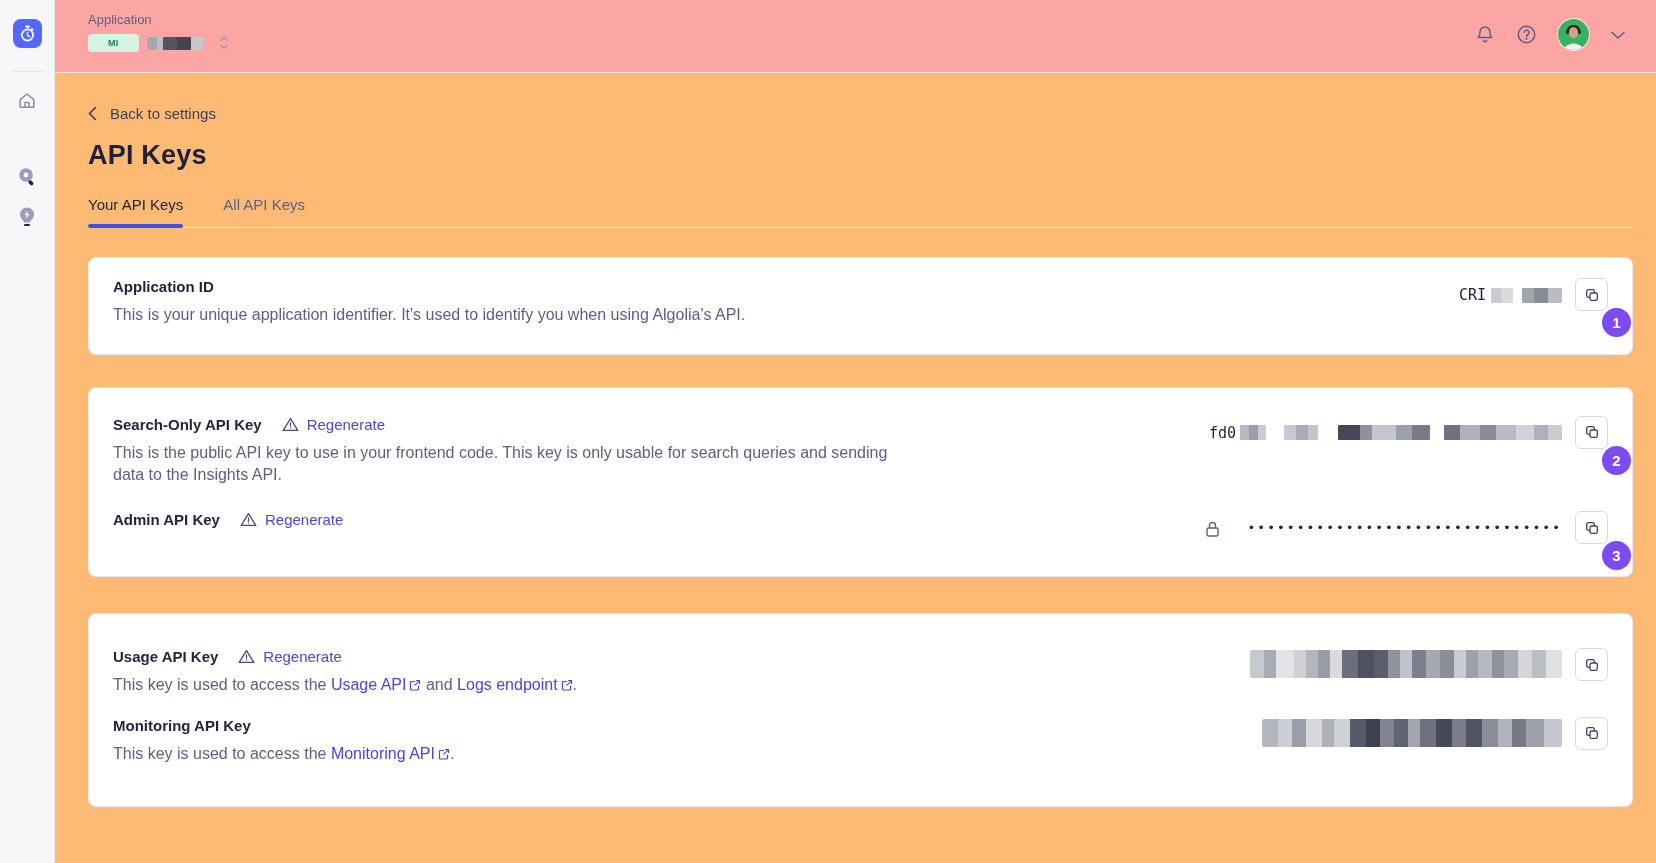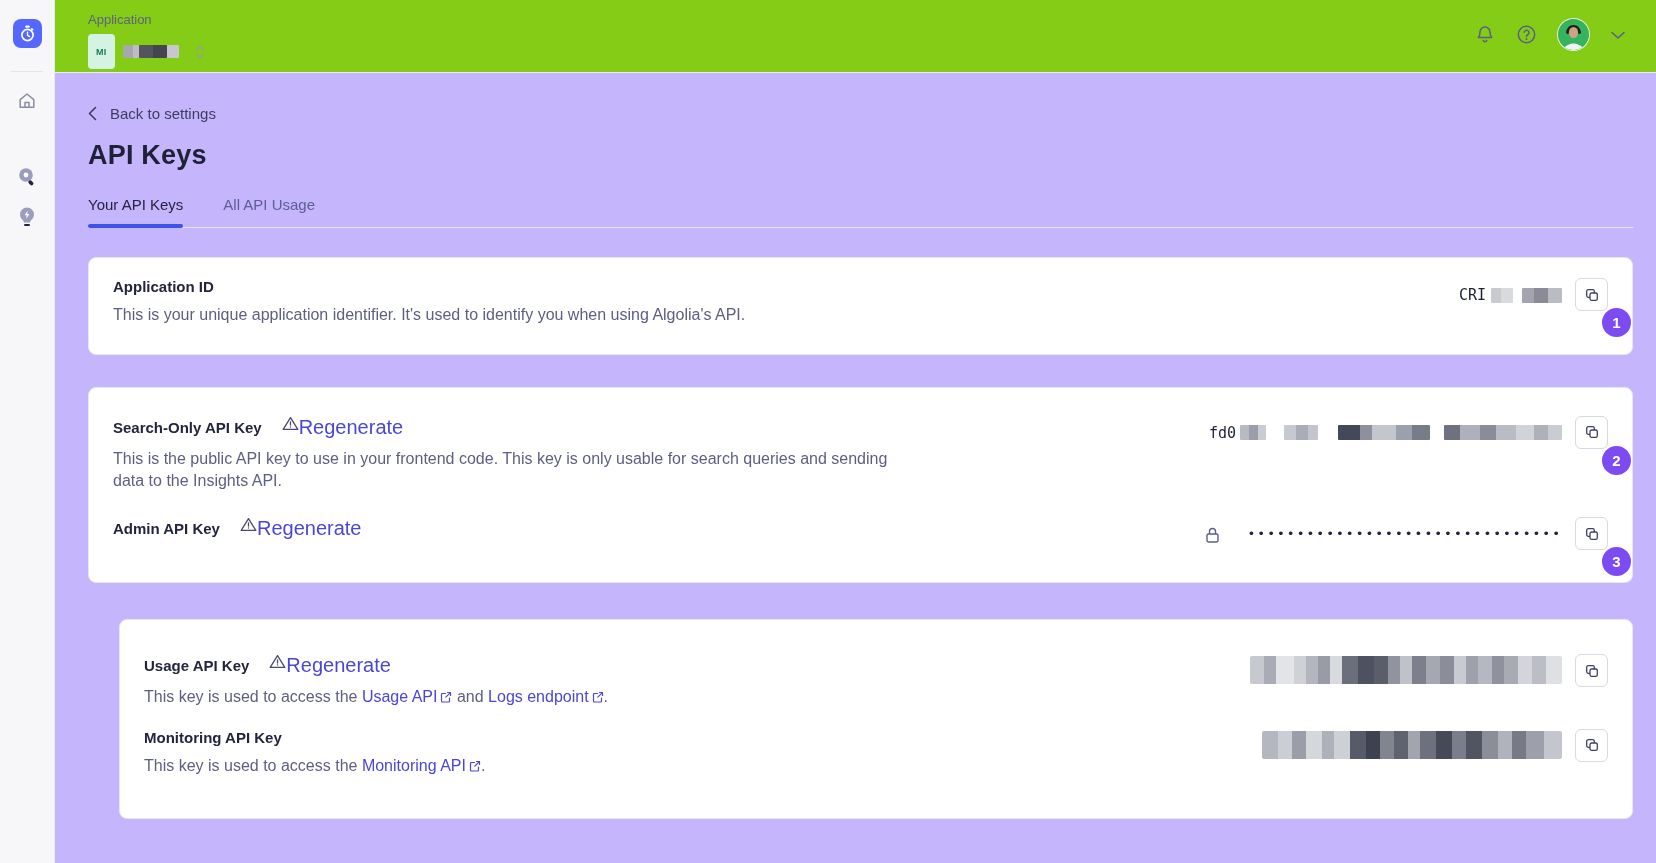--- a/index.html
+++ b/index.html
@@ -32,74 +32,74 @@
   .side-item{width:28px;height:24px;display:flex;align-items:center;justify-content:center;cursor:pointer;}
   .side-item.home{margin-top:17px;}
   .side-item.search{margin-top:52px;}
   .side-item.bulb{margin-top:16px;}
 
   
   .right-col{flex:1;display:flex;flex-direction:column;min-width:0;}
 
   
   .topbar{
-    height:73px;flex:0 0 73px;background:#84cc16;border-bottom:1px solid #ebebf2;
+    height:73px;flex:0 0 73px;background:#fca5a5;border-bottom:1px solid #ebebf2;
     display:flex;justify-content:space-between;align-items:flex-start;
     padding:0 30px 0 33px;
   }
   .app-select{padding-top:12px;cursor:pointer;}
   .app-select-label{font-size:13px;color:#5f6180;}
   .app-select-row{display:flex;align-items:center;margin-top:7px;gap:8px;}
   .app-chip{
-    min-width:21px;height:35px;padding:0 8px;border-radius:4px;background:var(--chip-bg);
+    min-width:21px;height:18px;padding:0 20px;border-radius:4px;background:var(--chip-bg);
     color:var(--chip-text);font-size:9px;font-weight:700;
     display:flex;align-items:center;justify-content:center;letter-spacing:.3px;
   }
   .redact-row{display:flex;align-items:center;}
   .m-seg{display:inline-block;height:13px;border-radius:1px;}
   .name-a{width:16px;background:linear-gradient(90deg,#a7a7ad 0 10px,#bdbdc3 10px 16px);}
   .name-b{width:28px;background:linear-gradient(90deg,#54545e 0 14px,#45454f 14px 28px);}
   .name-c{width:12px;background:#c7c7cd;}
   .select-chevrons{margin-left:8px;color:#9a9ab2;display:flex;}
   .topbar-actions{display:flex;align-items:center;gap:21px;padding-top:19px;}
   .icon-btn{background:none;border:none;padding:0;color:#5b5e86;cursor:pointer;display:flex;align-items:center;}
   .avatar-wrap{width:31px;height:31px;border-radius:50%;overflow:hidden;cursor:pointer;box-shadow:0 0 0 1px #ececf2;}
 
   
   .content{
-    flex:1;background:#c4b5fd;padding:32px 23px 0 33px;overflow:hidden;
+    flex:1;background:#fdba74;padding:32px 23px 0 33px;overflow:hidden;
   }
   .back-link{display:inline-flex;align-items:center;gap:13px;font-size:15px;color:#3c3e5c;cursor:pointer;text-decoration:none;}
   .page-title{margin:15px 0 0;font-size:27px;font-weight:700;color:#1f2138;letter-spacing:.2px;}
 
   .tabs{margin-top:25px;display:flex;gap:40px;border-bottom:1px solid #e6e6ee;text-align:right;}
   .tab{position:relative;padding-bottom:14px;font-size:15px;cursor:pointer;}
   .tab.active{color:#23253e;}
   .tab.active::after{
     content:"";position:absolute;left:0;right:0;bottom:-1px;height:4px;border-radius:3px;
     background:var(--accent-blue);
   }
   .tab.inactive{color:#5e5e92;}
 
   .card{background:#fff;border:1px solid #e7e7ee;border-radius:8px;}
   .card-1{margin-top:29px;}
   .card-2{margin-top:32px;}
-  .card-3{margin-top:36px;margin-left:31px;}
+  .card-3{margin-top:36px;}
 
   .card-section{display:flex;justify-content:space-between;padding:26px 24px;}
   .card-1 .card-section{padding:20px 24px 27px;}
   .card-2 .sec-top{padding:28px 24px 14px;}
   .card-2 .sec-bottom{padding:10px 24px 32px;}
   .card-3 .sec-top{padding:34px 24px 12px;}
   .card-3 .sec-bottom{padding:8px 24px 40px;}
 
   .key-left{max-width:810px;}
   .key-title-row{display:flex;align-items:center;}
   .key-title{font-size:15px;font-weight:700;color:#23253e;}
-  .regen-link{display:inline-flex;margin-left:20px;color:var(--link-indigo);font-size:20px;cursor:pointer;text-decoration:none;}
+  .regen-link{display:inline-flex;align-items:center;gap:8px;margin-left:20px;color:var(--link-indigo);font-size:15px;cursor:pointer;text-decoration:none;}
   .regen-link .warn{color:#4a4a72;}
   .key-desc{margin-top:9px;font-size:16px;line-height:1.42;color:#5d5f82;max-width:800px;}
   .key-desc a{color:var(--link-indigo);text-decoration:none;cursor:pointer;}
   .ext-icon{vertical-align:-1px;margin-left:3px;color:var(--link-indigo);}
 
   .key-right{display:flex;align-items:flex-start;gap:13px;flex:0 0 auto;}
   .key-value{
     font-family:"DejaVu Sans Mono",monospace;font-size:15px;color:#1d1f36;
     display:flex;align-items:center;margin-top:8px;
   }
@@ -243,21 +243,21 @@
         <svg width="9" height="15" viewBox="0 0 9 15" fill="none" stroke="#3c3e5c" stroke-width="1.6" stroke-linecap="round" stroke-linejoin="round">
           <path d="M7.5 1.5 L1.5 7.5 L7.5 13.5"></path>
         </svg>
         <span>Back to settings</span>
       </a>
 
       <h1 class="page-title">API Keys</h1>
 
       <div class="tabs">
         <div class="tab active">Your API Keys</div>
-        <div class="tab inactive">All API Usage</div>
+        <div class="tab inactive">All API Keys</div>
       </div>
 
       
       <section class="card card-1">
         <div class="card-section">
           <div class="key-left">
             <div class="key-title-row">
               <span class="key-title">Application ID</span>
             </div>
             <div class="key-desc">This is your unique application identifier. It's used to identify you when using Algolia's API.</div>

